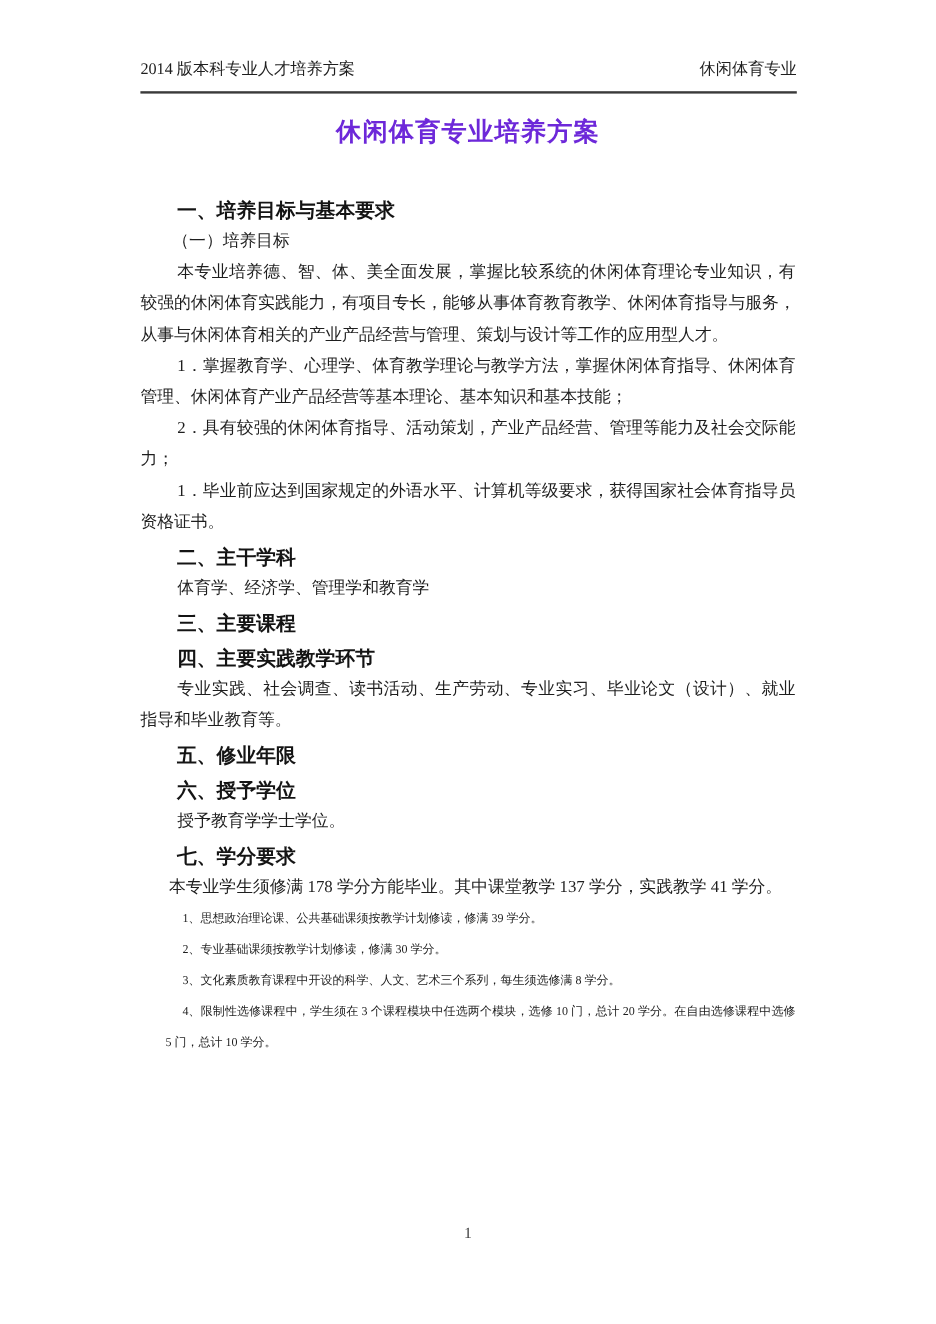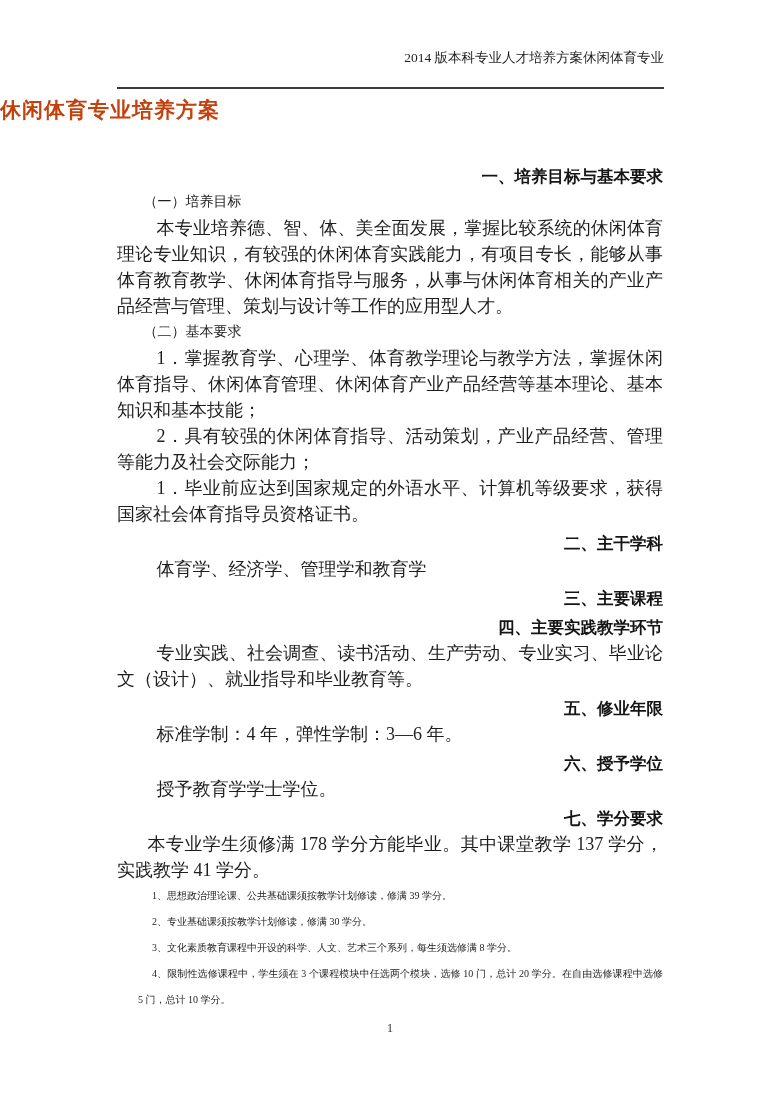--- a/index.html
+++ b/index.html
@@ -15,61 +15,61 @@
     overflow: hidden;
     font-family: "Liberation Serif", "DejaVu Serif", serif;
     color: #1e1e1e;
   }
   .header {
     position: absolute;
     left: 117px;
     right: 116px;
     top: 50px;
     display: flex;
-    justify-content: flex-end;
+    justify-content: space-between;
     align-items: flex-end;
     font-size: 13.5px;
     line-height: 16px;
-    padding-bottom: 21px;
+    padding-bottom: 10px;
     border-bottom: 2px solid #3a3a3a;
   }
   .doc-title {
     position: absolute;
     left: 0;
     right: 0;
     top: 96px;
+    text-align: center;
     font-family: "Liberation Sans", "DejaVu Sans", sans-serif;
     font-weight: bold;
     font-size: 21px;
     letter-spacing: 1px;
-    color: #c2410c;
+    color: #6d28d9;
   }
   .content {
     position: absolute;
     left: 117px;
     top: 160px;
     width: 546px;
   }
   .sec-heading {
     font-family: "Liberation Sans", "DejaVu Sans", sans-serif;
     font-weight: bold;
     font-size: 16.5px;
     line-height: 26px;
     margin-top: 3px;
     text-indent: 1.85em;
     color: #141414;
-    text-align: right;
   }
   .sub-heading {
     font-size: 14px;
     line-height: 26px;
     text-indent: 1.9em;
   }
   .para {
-    font-size: 18px;
+    font-size: 14px;
     line-height: 26px;
     text-align: justify;
     text-indent: 2.2em;
   }
   .intro7 {
     text-indent: 1.7em;
   }
   .item7 {
     font-size: 10px;
     line-height: 26px;
@@ -96,31 +96,29 @@
     <span>2014 版本科专业人才培养方案</span>
     <span>休闲体育专业</span>
   </div>
 
   <div class="doc-title">休闲体育专业培养方案</div>
 
   <div class="content">
     <div class="sec-heading">一、培养目标与基本要求</div>
     <div class="sub-heading">（一）培养目标</div>
     <div class="para">本专业培养德、智、体、美全面发展，掌握比较系统的休闲体育理论专业知识，有较强的休闲体育实践能力，有项目专长，能够从事体育教育教学、休闲体育指导与服务，从事与休闲体育相关的产业产品经营与管理、策划与设计等工作的应用型人才。</div>
-    <div class="sub-heading">（二）基本要求</div>
     <div class="para">1．掌握教育学、心理学、体育教学理论与教学方法，掌握休闲体育指导、休闲体育管理、休闲体育产业产品经营等基本理论、基本知识和基本技能；</div>
     <div class="para">2．具有较强的休闲体育指导、活动策划，产业产品经营、管理等能力及社会交际能力；</div>
     <div class="para">1．毕业前应达到国家规定的外语水平、计算机等级要求，获得国家社会体育指导员资格证书。</div>
     <div class="sec-heading">二、主干学科</div>
     <div class="para">体育学、经济学、管理学和教育学</div>
     <div class="sec-heading">三、主要课程</div>
     <div class="sec-heading">四、主要实践教学环节</div>
     <div class="para">专业实践、社会调查、读书活动、生产劳动、专业实习、毕业论文（设计）、就业指导和毕业教育等。</div>
     <div class="sec-heading">五、修业年限</div>
-    <div class="para">标准学制：4 年，弹性学制：3—6 年。</div>
     <div class="sec-heading">六、授予学位</div>
     <div class="para">授予教育学学士学位。</div>
     <div class="sec-heading">七、学分要求</div>
     <div class="para intro7">本专业学生须修满 178 学分方能毕业。其中课堂教学 137 学分，实践教学 41 学分。</div>
     <div class="item7">1、思想政治理论课、公共基础课须按教学计划修读，修满 39 学分。</div>
     <div class="item7">2、专业基础课须按教学计划修读，修满 30 学分。</div>
     <div class="item7">3、文化素质教育课程中开设的科学、人文、艺术三个系列，每生须选修满 8 学分。</div>
     <div class="item7">4、限制性选修课程中，学生须在 3 个课程模块中任选两个模块，选修 10 门，总计 20 学分。在自由选修课程中选修 5 门，总计 10 学分。</div>
   </div>
 

